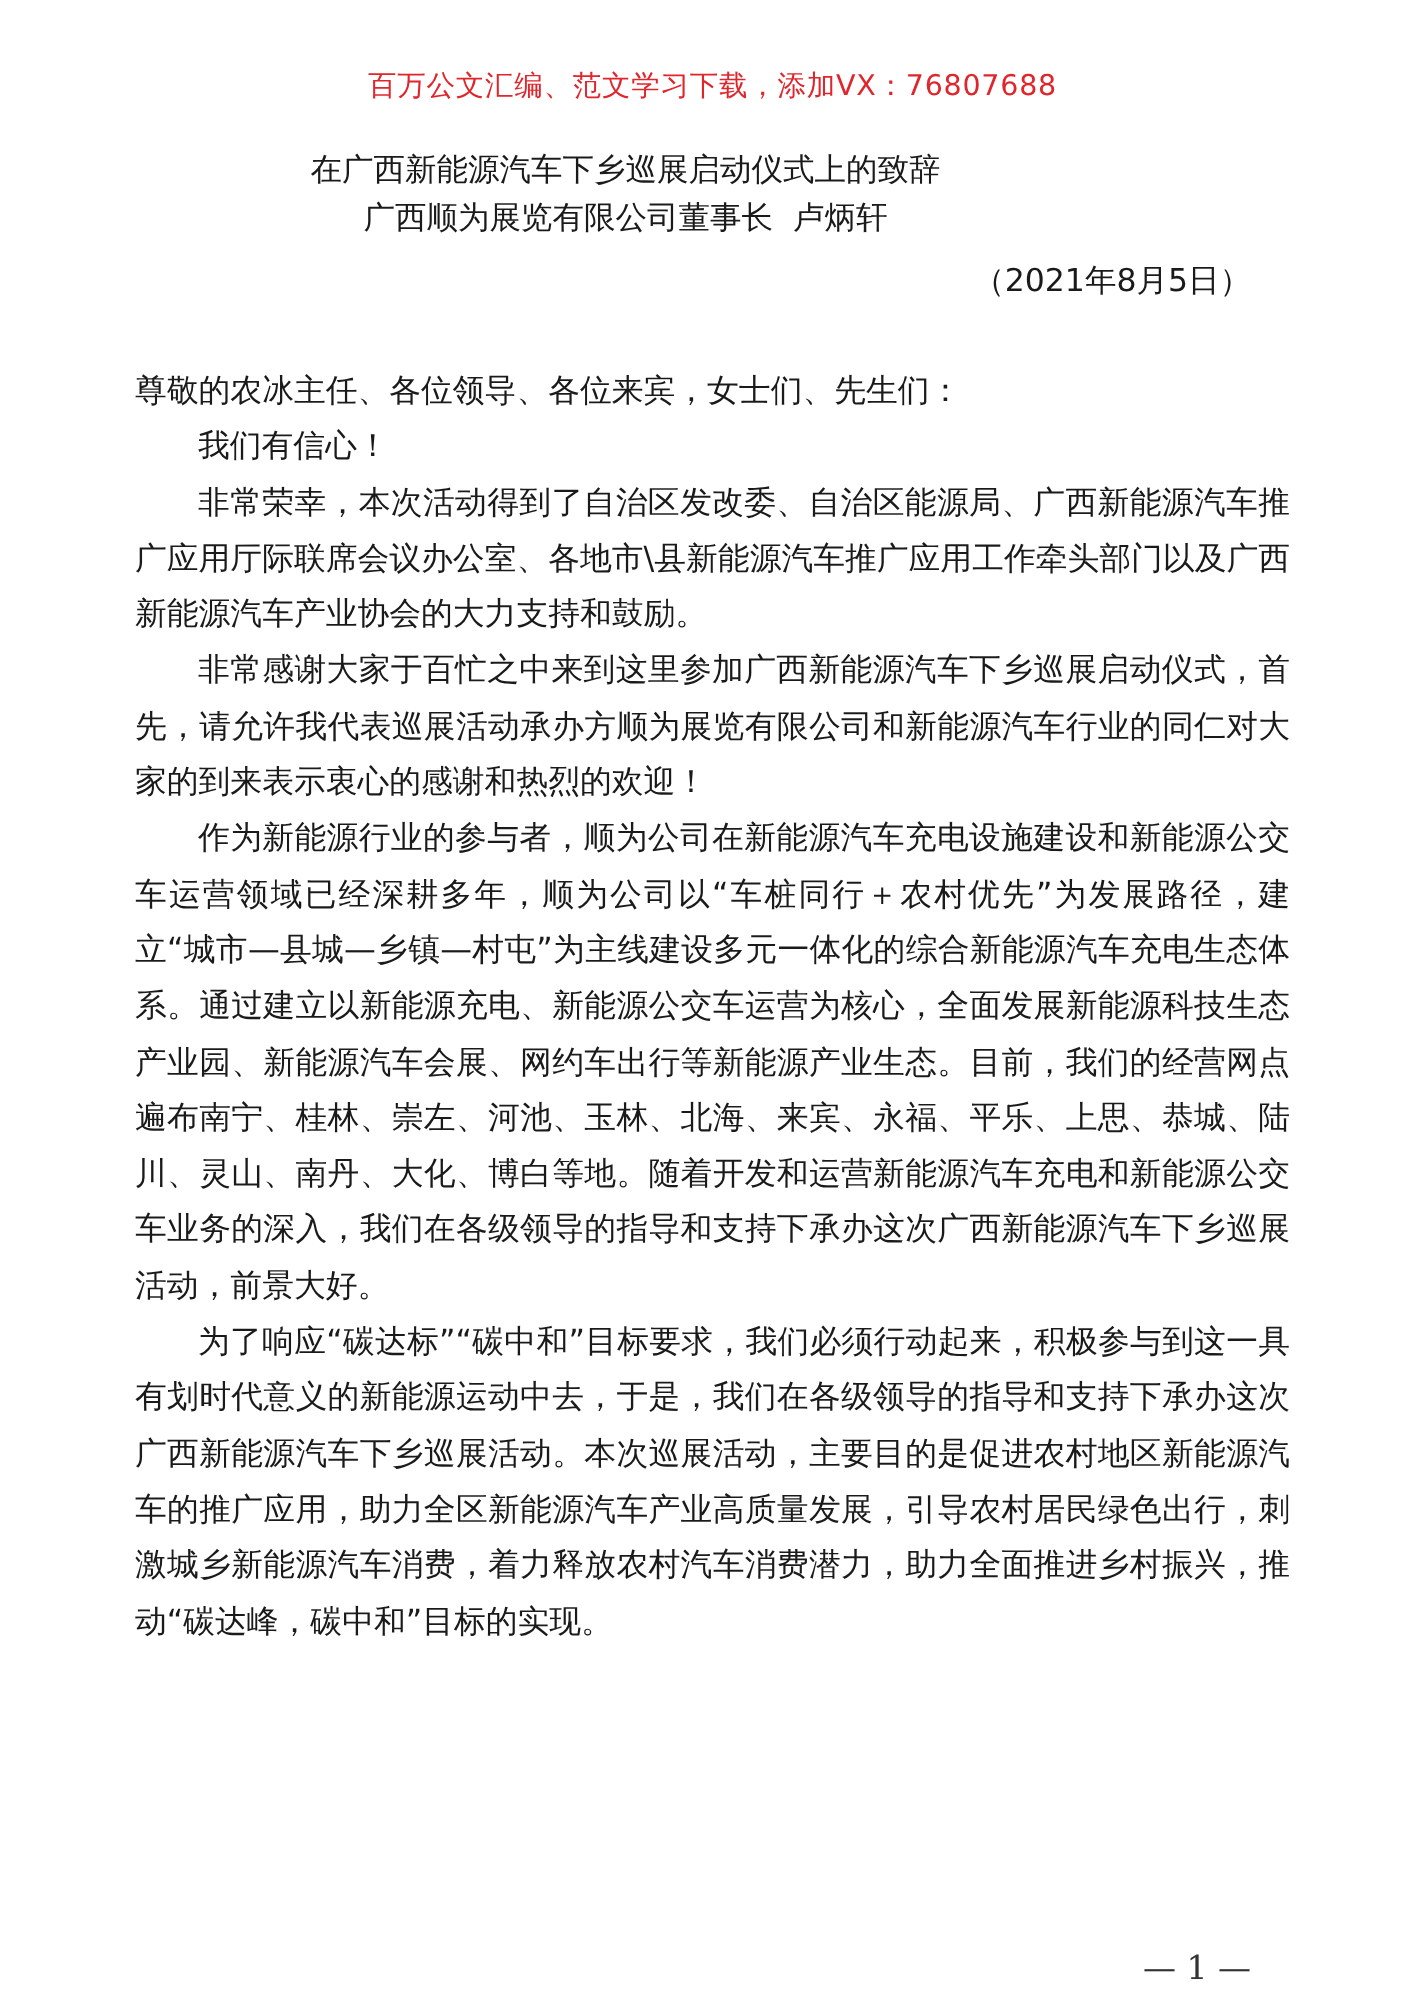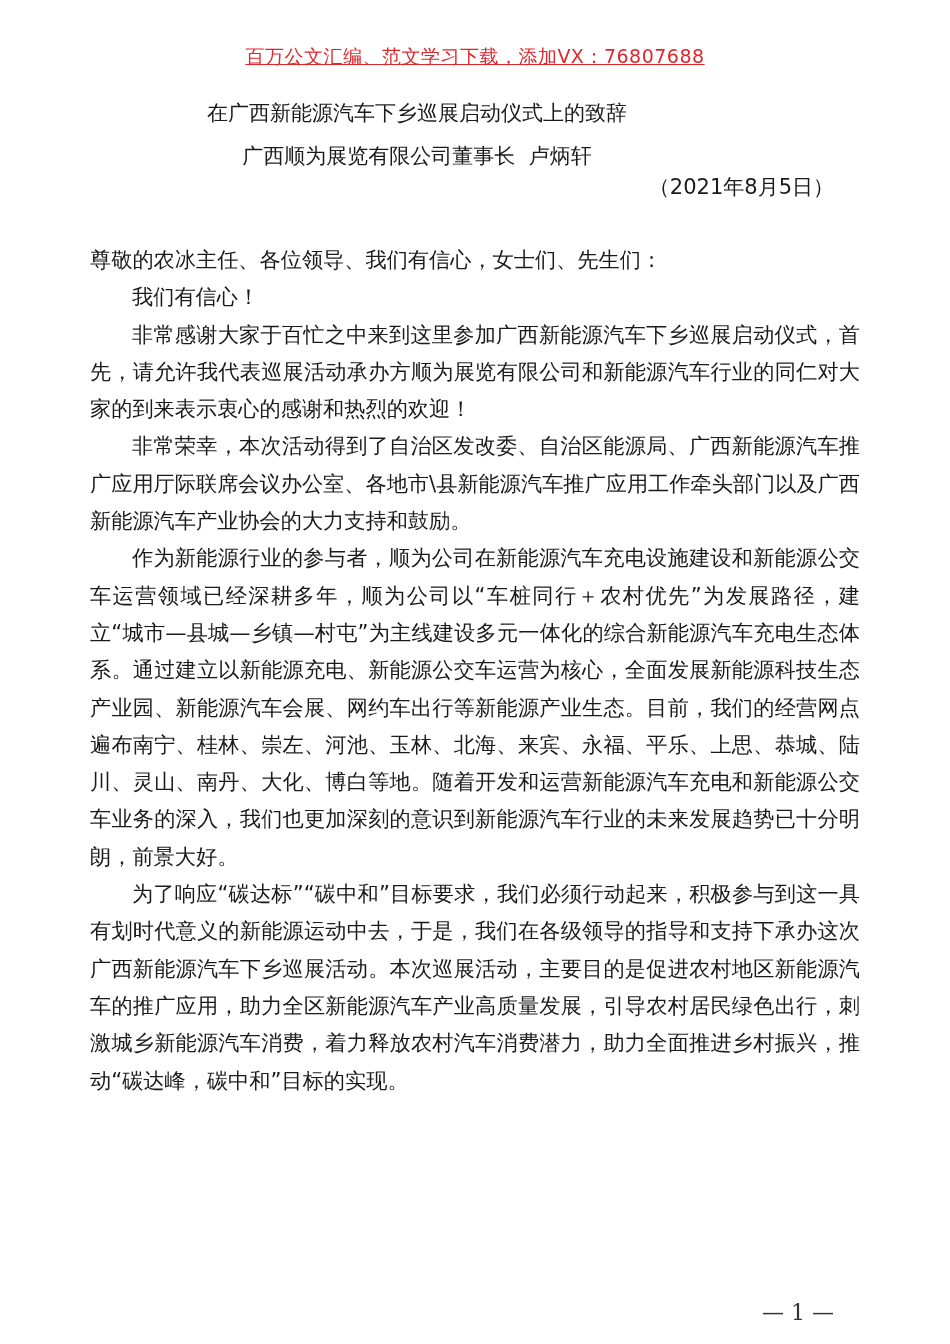--- a/index.html
+++ b/index.html
@@ -1,41 +1,41 @@
 <!DOCTYPE html>
 <html><head>
   <meta charset="utf-8">
   <style>
     html, body { margin: 0; padding: 0; background: #ffffff; }
     body { width: 950px; height: 1344px; position: relative; overflow: hidden;
            font-family: "DejaVu Sans", "Liberation Sans", sans-serif; color: #1a1a1a; }
     .watermark { position: absolute; top: 44px; left: 0; width: 950px; text-align: center;
-                 font-size: 19px; color: #e0262d; letter-spacing: 0.5px; text-decoration: underline; }
+                 font-size: 19px; color: #e0262d; letter-spacing: 0.5px; }
     .title { position: absolute; left: 0; width: 834px; text-align: center; font-size: 21px; }
     .t1 { top: 99px; }
-    .t2 { top: 142px; }
+    .t2 { top: 131px; }
     .t3 { top: 173px; text-align: right; }
     .body { position: absolute; left: 90px; top: 241px; width: 770px; font-size: 21.2px;
             line-height: 37.3px; text-align: justify; }
     .body p { margin: 0; }
     .indent { text-indent: 42px; }
     .page-num { position: absolute; top: 1300px; left: 762px; font-size: 22px;
                 font-family: "DejaVu Serif", "Liberation Serif", serif; color: #333; }
   </style>
 </head>
 <body>
 
 <div class="watermark">百万公文汇编、范文学习下载，添加VX：76807688</div>
 
 <div class="title t1">在广西新能源汽车下乡巡展启动仪式上的致辞</div>
 <div class="title t2" style="white-space:pre;">广西顺为展览有限公司董事长  卢炳轩</div>
 <div class="title t3">（2021年8月5日）</div>
 
 <div class="body">
-  <p>尊敬的农冰主任、各位领导、我们有信心，女士们、先生们：</p>
+  <p>尊敬的农冰主任、各位领导、各位来宾，女士们、先生们：</p>
   <p class="indent">我们有信心！</p>
+  <p class="indent">非常荣幸，本次活动得到了自治区发改委、自治区能源局、广西新能源汽车推广应用厅际联席会议办公室、各地市\县新能源汽车推广应用工作牵头部门以及广西新能源汽车产业协会的大力支持和鼓励。</p>
   <p class="indent">非常感谢大家于百忙之中来到这里参加广西新能源汽车下乡巡展启动仪式，首先，请允许我代表巡展活动承办方顺为展览有限公司和新能源汽车行业的同仁对大家的到来表示衷心的感谢和热烈的欢迎！</p>
-  <p class="indent">非常荣幸，本次活动得到了自治区发改委、自治区能源局、广西新能源汽车推广应用厅际联席会议办公室、各地市\县新能源汽车推广应用工作牵头部门以及广西新能源汽车产业协会的大力支持和鼓励。</p>
-  <p class="indent">作为新能源行业的参与者，顺为公司在新能源汽车充电设施建设和新能源公交车运营领域已经深耕多年，顺为公司以“车桩同行＋农村优先”为发展路径，建立“城市—县城—乡镇—村屯”为主线建设多元一体化的综合新能源汽车充电生态体系。通过建立以新能源充电、新能源公交车运营为核心，全面发展新能源科技生态产业园、新能源汽车会展、网约车出行等新能源产业生态。目前，我们的经营网点遍布南宁、桂林、崇左、河池、玉林、北海、来宾、永福、平乐、上思、恭城、陆川、灵山、南丹、大化、博白等地。随着开发和运营新能源汽车充电和新能源公交车业务的深入，我们也更加深刻的意识到新能源汽车行业的未来发展趋势已十分明朗，前景大好。</p>
+  <p class="indent">作为新能源行业的参与者，顺为公司在新能源汽车充电设施建设和新能源公交车运营领域已经深耕多年，顺为公司以“车桩同行＋农村优先”为发展路径，建立“城市—县城—乡镇—村屯”为主线建设多元一体化的综合新能源汽车充电生态体系。通过建立以新能源充电、新能源公交车运营为核心，全面发展新能源科技生态产业园、新能源汽车会展、网约车出行等新能源产业生态。目前，我们的经营网点遍布南宁、桂林、崇左、河池、玉林、北海、来宾、永福、平乐、上思、恭城、陆川、灵山、南丹、大化、博白等地。随着开发和运营新能源汽车充电和新能源公交车业务的深入，我们在各级领导的指导和支持下承办这次广西新能源汽车下乡巡展活动，前景大好。</p>
   <p class="indent">为了响应“碳达标”“碳中和”目标要求，我们必须行动起来，积极参与到这一具有划时代意义的新能源运动中去，于是，我们在各级领导的指导和支持下承办这次广西新能源汽车下乡巡展活动。本次巡展活动，主要目的是促进农村地区新能源汽车的推广应用，助力全区新能源汽车产业高质量发展，引导农村居民绿色出行，刺激城乡新能源汽车消费，着力释放农村汽车消费潜力，助力全面推进乡村振兴，推动“碳达峰，碳中和”目标的实现。</p>
 </div>
 
 <div class="page-num">— 1 —</div>
 
 </body></html>

